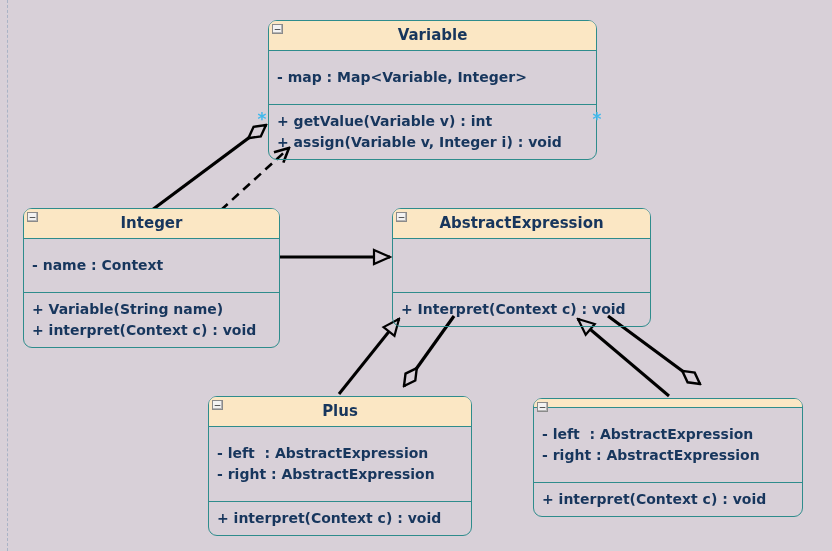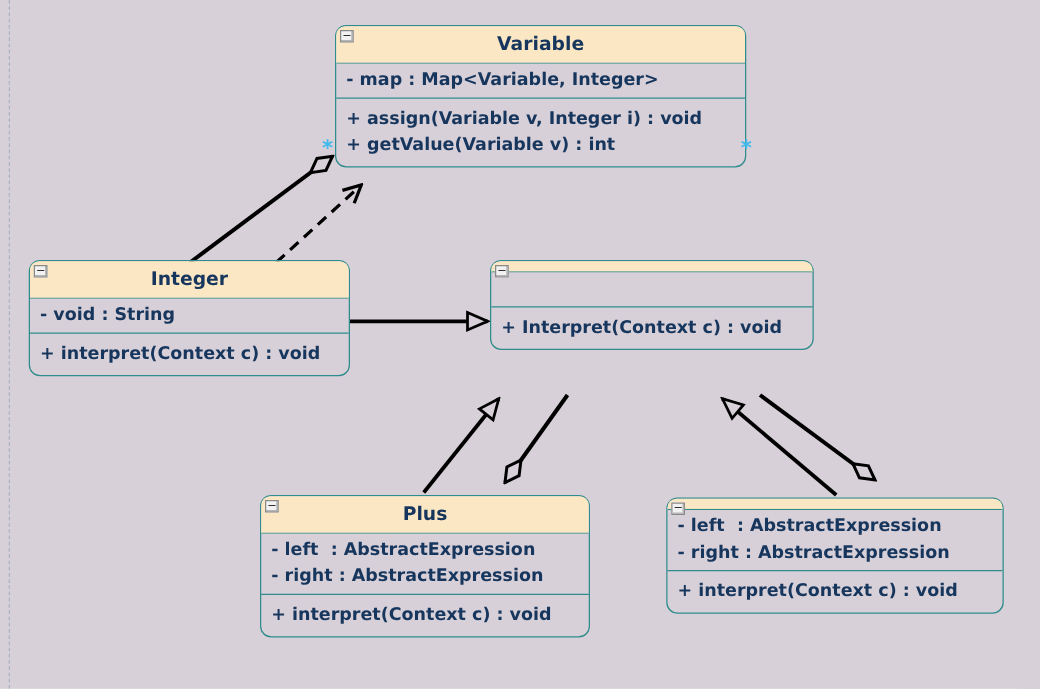--- a/index.html
+++ b/index.html
@@ -41,21 +41,21 @@
     border:1px solid #8a8a8a;
     box-shadow:inset -1px -1px 0 #b5b5b5;
     font-size:9px; line-height:9px;
     color:#222; font-weight:normal;
     display:flex; align-items:center; justify-content:center;
     box-sizing:border-box;
     cursor:pointer;
   }
   .uml-attrs {
     border-bottom:1px solid #2e8c8c;
-    padding:3px 8px;
+    padding:16px 8px;
     min-height:21px;
   }
   .uml-methods { padding:6px 8px; }
   .member {
     font-size:14px;
     line-height:21px;
     white-space:pre;
   }
   .conn-aggregation   { stroke:#000; stroke-width:3.2; marker-end:url(#m-diamond); }
   .conn-generalization{ stroke:#000; stroke-width:3;   marker-end:url(#m-triangle); }
@@ -99,41 +99,43 @@
 
   <div class="uml-class" style="left:268px;top:20px;width:329px;">
     <div class="uml-header">
       <span class="collapse-btn">−</span>
       <span>Variable</span>
     </div>
     <div class="uml-attrs">
       <div class="member">- map : Map&lt;Variable, Integer&gt;</div>
     </div>
     <div class="uml-methods">
+      <div class="member">+ getValue(Variable v) : int</div>
       <div class="member">+ assign(Variable v, Integer i) : void</div>
-      <div class="member">+ getValue(Variable v) : int</div>
     </div>
   </div>
 
   <div class="uml-class" style="left:23px;top:208px;width:257px;">
     <div class="uml-header">
       <span class="collapse-btn">−</span>
       <span>Integer</span>
     </div>
     <div class="uml-attrs">
-      <div class="member">- void : String</div>
+      <div class="member">- name : Context</div>
     </div>
     <div class="uml-methods">
+      <div class="member">+ Variable(String name)</div>
       <div class="member">+ interpret(Context c) : void</div>
     </div>
   </div>
 
   <div class="uml-class" style="left:392px;top:208px;width:259px;">
     <div class="uml-header">
       <span class="collapse-btn">−</span>
+      <span>AbstractExpression</span>
     </div>
     <div class="uml-attrs"></div>
     <div class="uml-methods">
       <div class="member">+ Interpret(Context c) : void</div>
     </div>
   </div>
 
   <div class="uml-class" style="left:208px;top:396px;width:264px;">
     <div class="uml-header">
       <span class="collapse-btn">−</span>

